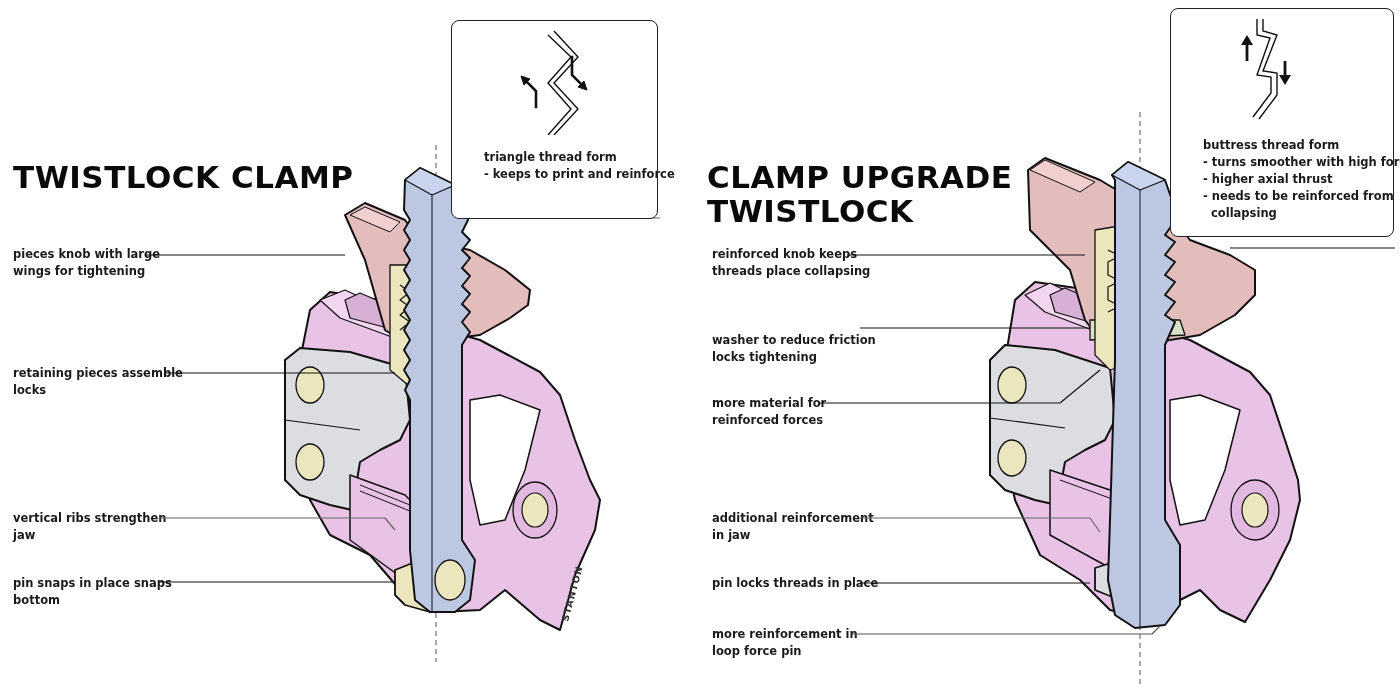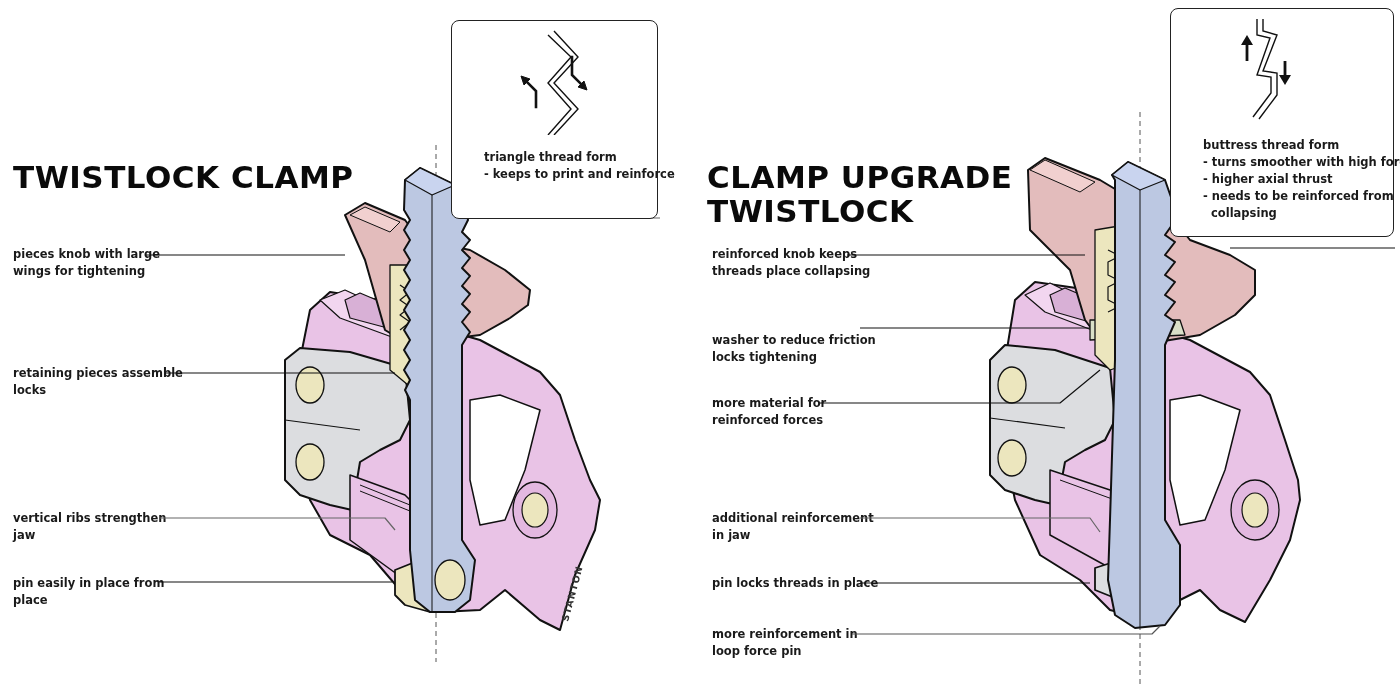--- a/index.html
+++ b/index.html
@@ -28,22 +28,22 @@
 </div>
 <div class="label" style="left:13px; top:365px;">
   <span>retaining pieces assemble</span>
   <span>locks</span>
 </div>
 <div class="label" style="left:13px; top:510px;">
   <span>vertical ribs strengthen</span>
   <span>jaw</span>
 </div>
 <div class="label" style="left:13px; top:575px;">
-  <span>pin easily in place from</span>
-  <span>place</span>
+  <span>pin snaps in place snaps</span>
+  <span>bottom</span>
 </div>
 
 <h1 class="title" style="left:707px; top:160px;">
   <span style="display:block">CLAMP UPGRADE</span>
   <span style="display:block">TWISTLOCK</span>
 </h1>
 
 <div class="label" style="left:712px; top:246px;">
   <span>reinforced knob keeps</span>
   <span>threads place collapsing</span>

